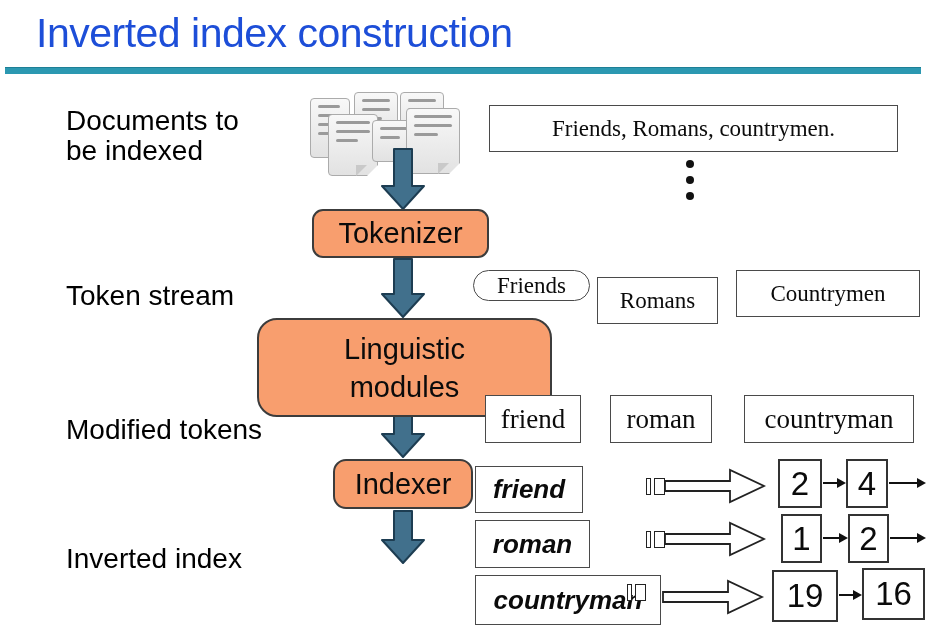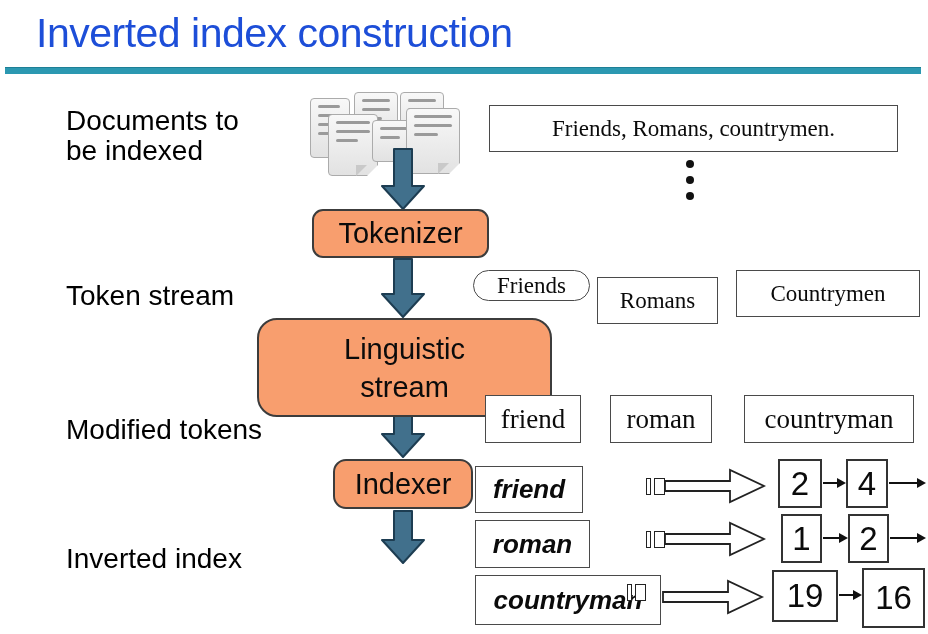--- a/index.html
+++ b/index.html
@@ -110,21 +110,21 @@
   </svg>
   <svg class="flow-arrow" style="top:510px;height:54px;" viewBox="0 0 44 54">
     <polygon points="13,1 31,1 31,30 43,30 22,53 1,30 13,30" fill="#41708C" stroke="#1d3d52" stroke-width="2" stroke-linejoin="round"></polygon>
   </svg>
 
   <div class="pbox" style="left:312px;top:209px;width:177px;height:49px;border-radius:11px;">
     <span>Tokenizer</span>
   </div>
   <div class="pbox" style="left:257px;top:318px;width:295px;height:99px;border-radius:20px;line-height:38px;">
     <span>Linguistic</span>
-    <span>stream</span>
+    <span>modules</span>
   </div>
   <div class="pbox" style="left:333px;top:459px;width:140px;height:50px;border-radius:13px;">
     <span>Indexer</span>
   </div>
 
   <div class="wbox serif" style="left:489px;top:105px;width:409px;height:47px;">Friends, Romans, countrymen.</div>
   <div>
     <div class="dot" style="top:160px;"></div>
     <div class="dot" style="top:176px;"></div>
     <div class="dot" style="top:192px;"></div>
@@ -170,15 +170,15 @@
   <div class="wbox num" style="left:846px;top:459px;width:42px;height:49px;">4</div>
   <div class="harrow" style="left:889px;top:482px;width:28px;"></div>
 
   <div class="wbox num" style="left:781px;top:514px;width:41px;height:49px;">1</div>
   <div class="harrow" style="left:823px;top:537px;width:16px;"></div>
   <div class="wbox num" style="left:848px;top:514px;width:41px;height:49px;">2</div>
   <div class="harrow" style="left:890px;top:537px;width:27px;"></div>
 
   <div class="wbox num" style="left:772px;top:570px;width:66px;height:52px;">19</div>
   <div class="harrow" style="left:839px;top:594px;width:14px;"></div>
-  <div class="wbox num" style="left:862px;top:568px;width:63px;height:60px;">16</div>
+  <div class="wbox num" style="left:862px;top:568px;width:63px;height:52px;">16</div>
 
 </div>
 
 </body></html>

